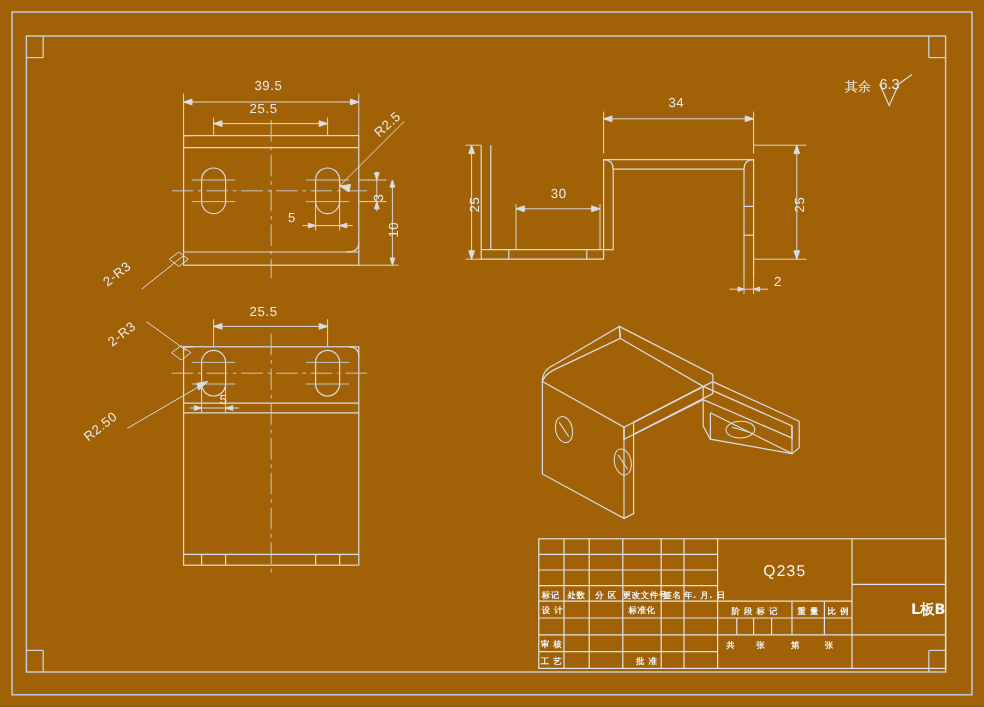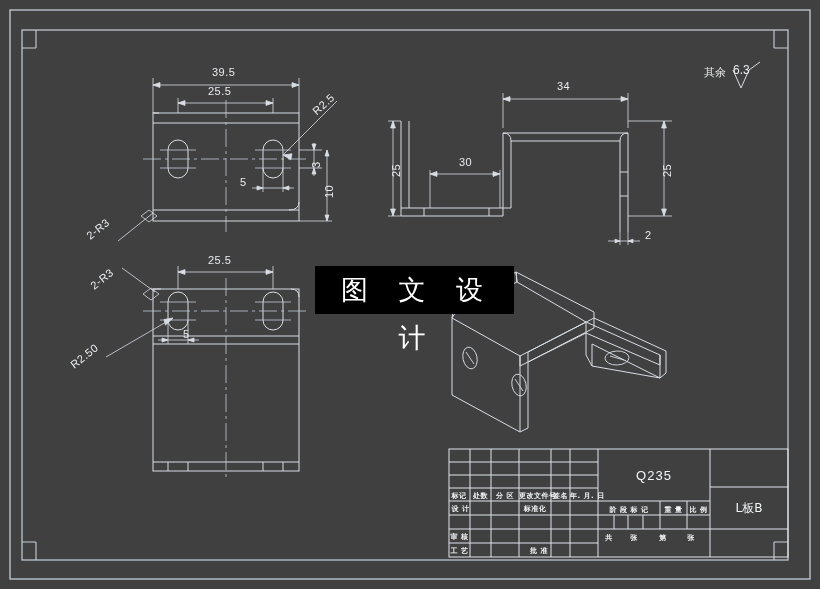--- a/index.html
+++ b/index.html
@@ -1,21 +1,21 @@
 <!DOCTYPE html>
 <html><head>
 <meta charset="utf-8">
 <style>
   html,body{margin:0;padding:0;}
   body{
     width:820px;height:589px;overflow:hidden;
     background:#212a36;
     font-family:"Liberation Sans", sans-serif;
   }
-  #stage{position:relative;width:820px;height:589px;background:#404040;}
+  #stage{position:relative;width:820px;height:589px;background:#a16207;}
   .abs{position:absolute;}
   svg{display:block;}
   .dimtxt{
     position:absolute;color:#e8eaed;font-size:11px;
     font-family:"Liberation Sans", sans-serif;white-space:nowrap;
     letter-spacing:.5px;
   }
   .dimtxt.rot90{transform:rotate(-90deg);transform-origin:left top;}
   .dimtxt.rot45{transform:rotate(-42deg);transform-origin:left top;}
   .dimtxt.rot45b{transform:rotate(-38deg);transform-origin:left top;}
@@ -27,22 +27,22 @@
     padding:0 14px 0 20px;
   }
   .tbtxt{
     position:absolute;color:#f2f4f6;
     font-family:"DejaVu Sans", sans-serif;
     font-size:7px;white-space:nowrap;text-align:center;
     letter-spacing:.5px;font-weight:bold;
   }
   .tbtxt.big{font-size:13px;font-weight:normal;letter-spacing:1px;
              font-family:"Liberation Sans", sans-serif;}
-  .tbtxt.name{font-size:12px;font-weight:normal;letter-spacing:0px;
-             font-family:"DejaVu Sans", sans-serif;}
+  .tbtxt.name{font-size:12px;font-weight:bold;letter-spacing:0px;
+             font-family:"DejaVu Sans", sans-serif;text-align:right;}
   .srf{position:absolute;color:#e8eaed;font-size:11px;
        font-family:Liberation Sans, sans-serif;white-space:nowrap;}
 </style>
 </head>
 <body>
 
 <div id="stage">
 
   <svg class="abs" style="left:0;top:0" width="820" height="589">
     <g stroke="#b9c2cc" fill="none" stroke-width="1.4">
@@ -334,21 +334,20 @@
   <div class="dimtxt" style="left:645px;top:229px">2</div>
 
   <div class="dimtxt" style="left:208px;top:254px">25.5</div>
   <div class="dimtxt rot45b" style="left:88px;top:282px">2-R3</div>
   <div class="dimtxt rot45b" style="left:68px;top:361px">R2.50</div>
   <div class="dimtxt" style="left:183px;top:328px">5</div>
 
   <div class="srf" style="left:704px;top:65px">其余</div>
   <div class="srf" style="left:733px;top:63px;font-size:12px">6.3</div>
 
-  <div class="watermark" style="left:315px;top:266px;width:165px;height:48px">图 文 设 计</div>
 
   <div class="tbtxt big" style="left:598px;top:468px;width:112px">Q235</div>
   <div class="tbtxt name" style="left:710px;top:500px;width:78px">L板B</div>
 
   <div class="tbtxt" style="left:449px;top:491px;width:20px">标记</div>
   <div class="tbtxt" style="left:470px;top:491px;width:21px">处数</div>
   <div class="tbtxt" style="left:491px;top:491px;width:28px">分 区</div>
   <div class="tbtxt" style="left:519px;top:491px;width:32px">更改文件号</div>
   <div class="tbtxt" style="left:551px;top:491px;width:19px">签名</div>
   <div class="tbtxt" style="left:570px;top:491px;width:28px">年. 月. 日</div>

